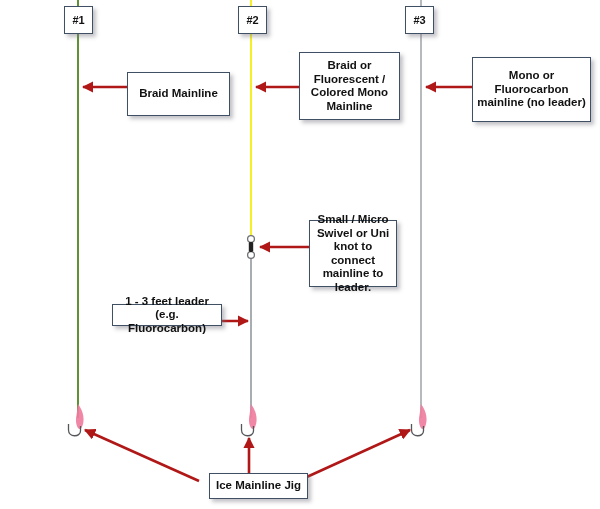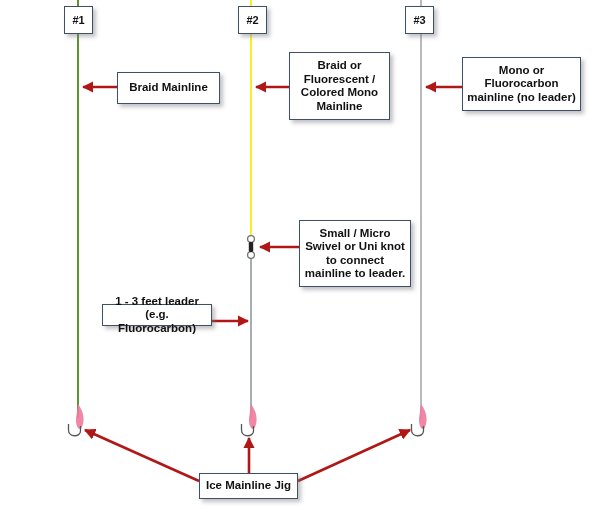--- a/index.html
+++ b/index.html
@@ -30,20 +30,21 @@
     box-shadow: 3px 3px 4px rgba(120,120,130,0.45);
     font-size: 11.5px;
     font-weight: bold;
     color: #111111;
     line-height: 13.5px;
     text-align: center;
     display: flex;
     align-items: center;
     justify-content: center;
     padding: 2px 3px;
+    margin-left: 10px;
   }
   .tag-box {
     position: absolute;
     box-sizing: border-box;
     background: #ffffff;
     border: 1px solid #3f5064;
     box-shadow: 3px 3px 4px rgba(120,120,130,0.45);
     font-size: 11px;
     font-weight: bold;
     color: #111111;
@@ -107,21 +108,21 @@
         <line x1="298" y1="481" x2="410" y2="430" stroke="#b01818" stroke-width="2.6" marker-end="url(#arrowhead)"></line>
       </g>
   </svg>
 
   <div id="tags-layer">
       <div class="tag-box" style="left: 64px; top: 6px; width: 29px; height: 28px;">#1</div>
       <div class="tag-box" style="left: 238px; top: 6px; width: 29px; height: 28px;">#2</div>
       <div class="tag-box" style="left: 405px; top: 6px; width: 29px; height: 28px;">#3</div>
     </div>
   <div id="callouts-layer">
-      <div class="callout" style="left: 117px; top: 72px; width: 103px; height: 32px;">Braid Mainline</div>
+      <div class="callout" style="left: 117px; top: 72px; width: 103px; height: 44px;">Braid Mainline</div>
       <div class="callout" style="left: 289px; top: 52px; width: 101px; height: 68px;">Braid or Fluorescent / Colored Mono Mainline</div>
-      <div class="callout" style="left: 462px; top: 57px; width: 119px; height: 54px;">Mono or Fluorocarbon mainline (no leader)</div>
-      <div class="callout" style="left: 299px; top: 220px; width: 112px; height: 67px;">Small / Micro Swivel or Uni knot to connect mainline to leader.</div>
+      <div class="callout" style="left: 462px; top: 57px; width: 119px; height: 65px;">Mono or Fluorocarbon mainline (no leader)</div>
+      <div class="callout" style="left: 299px; top: 220px; width: 88px; height: 67px;">Small / Micro Swivel or Uni knot to connect mainline to leader.</div>
       <div class="callout" style="left: 102px; top: 304px; width: 110px; height: 22px;">1 - 3 feet leader (e.g. Fluorocarbon)</div>
       <div class="callout" style="left: 199px; top: 473px; width: 99px; height: 26px;">Ice Mainline Jig</div>
     </div>
 
 </div>
 
 </body></html>

